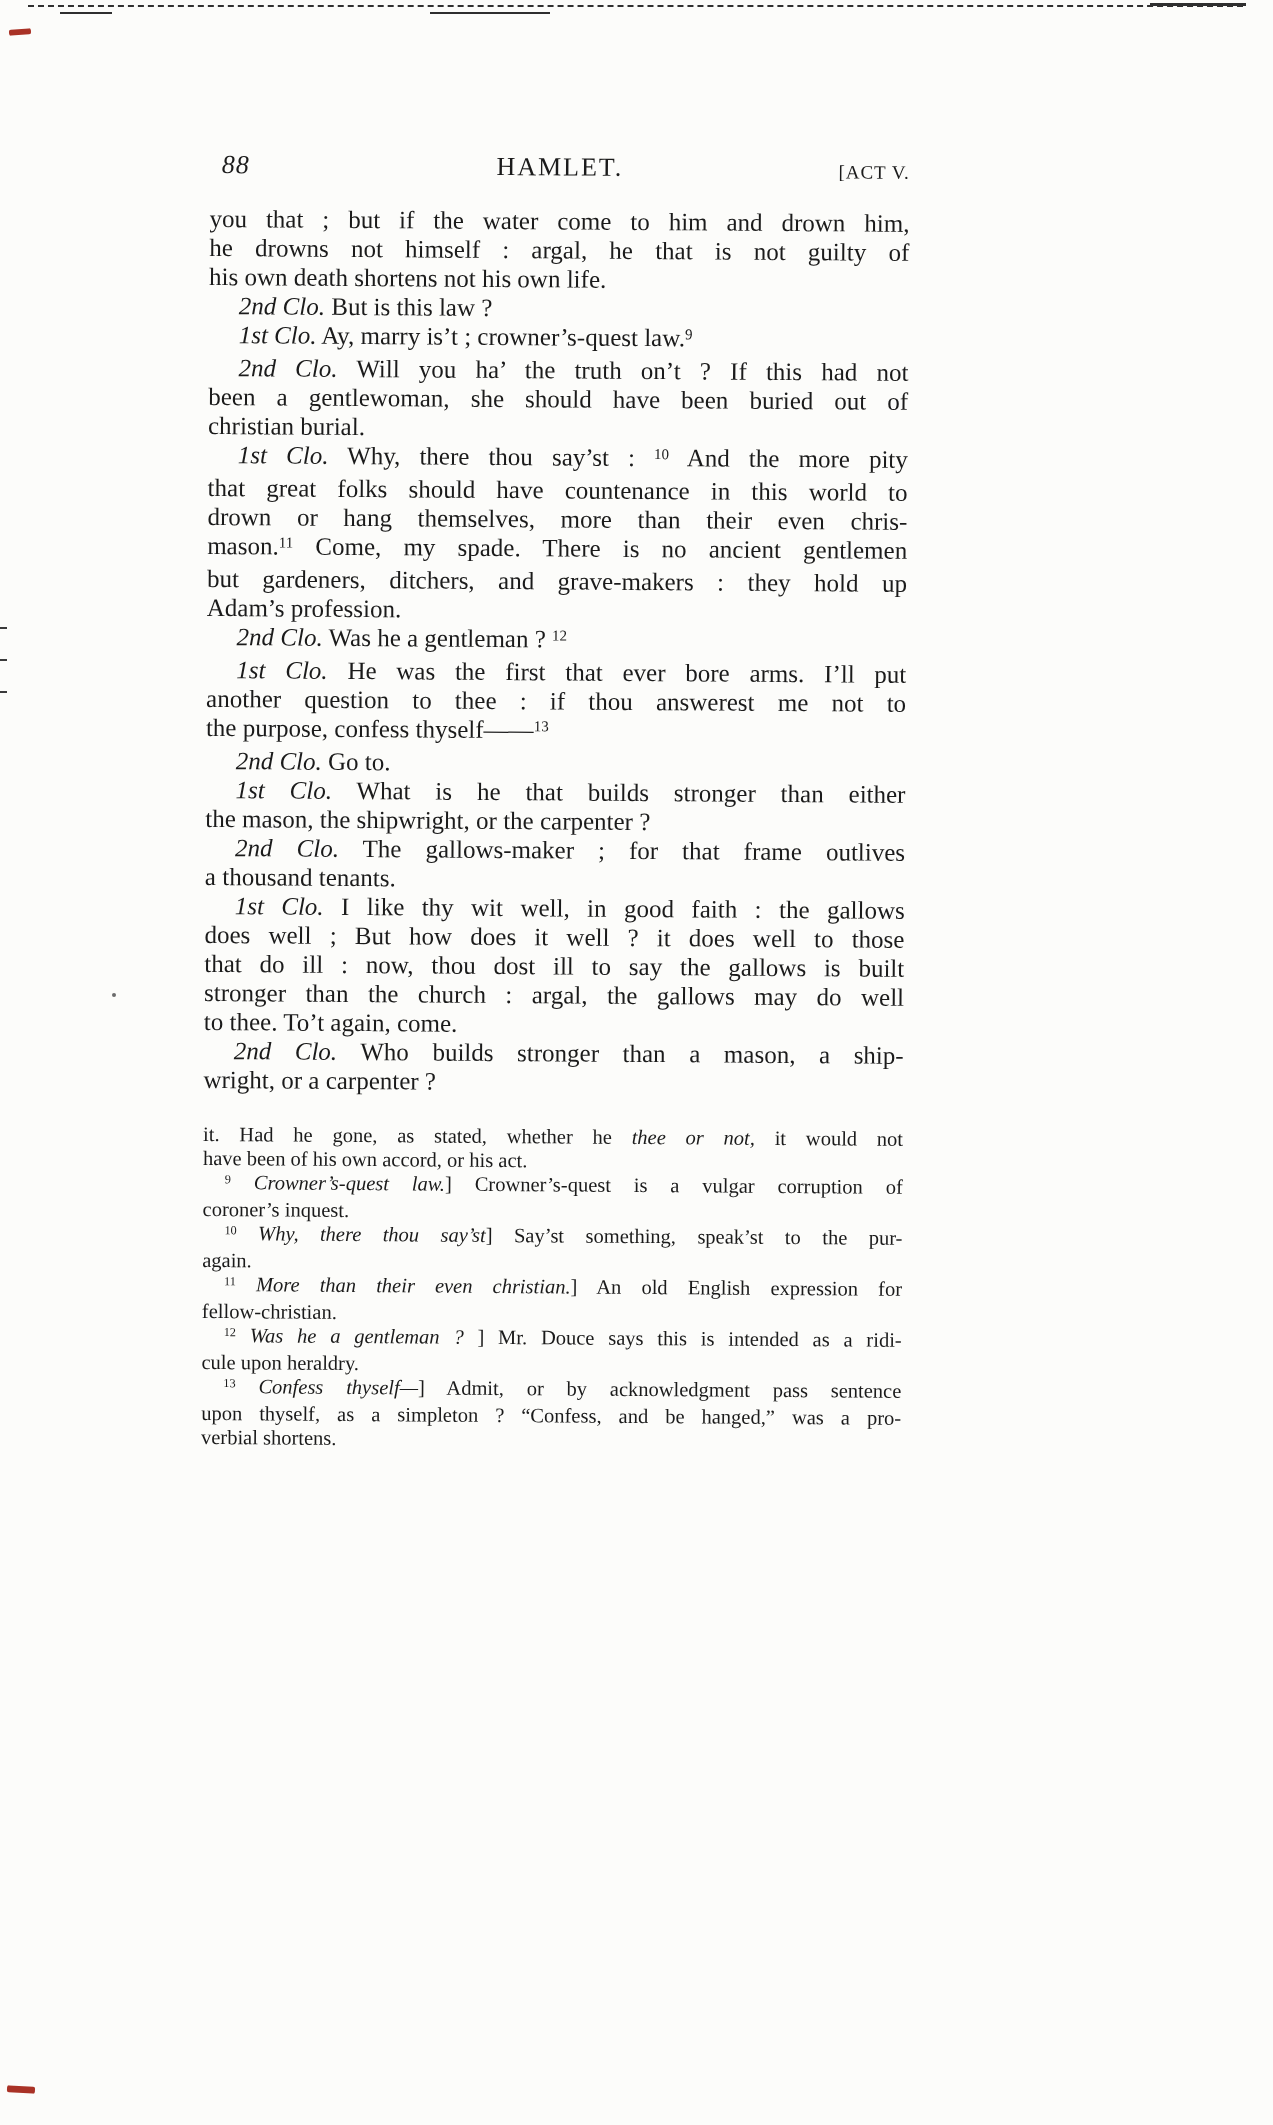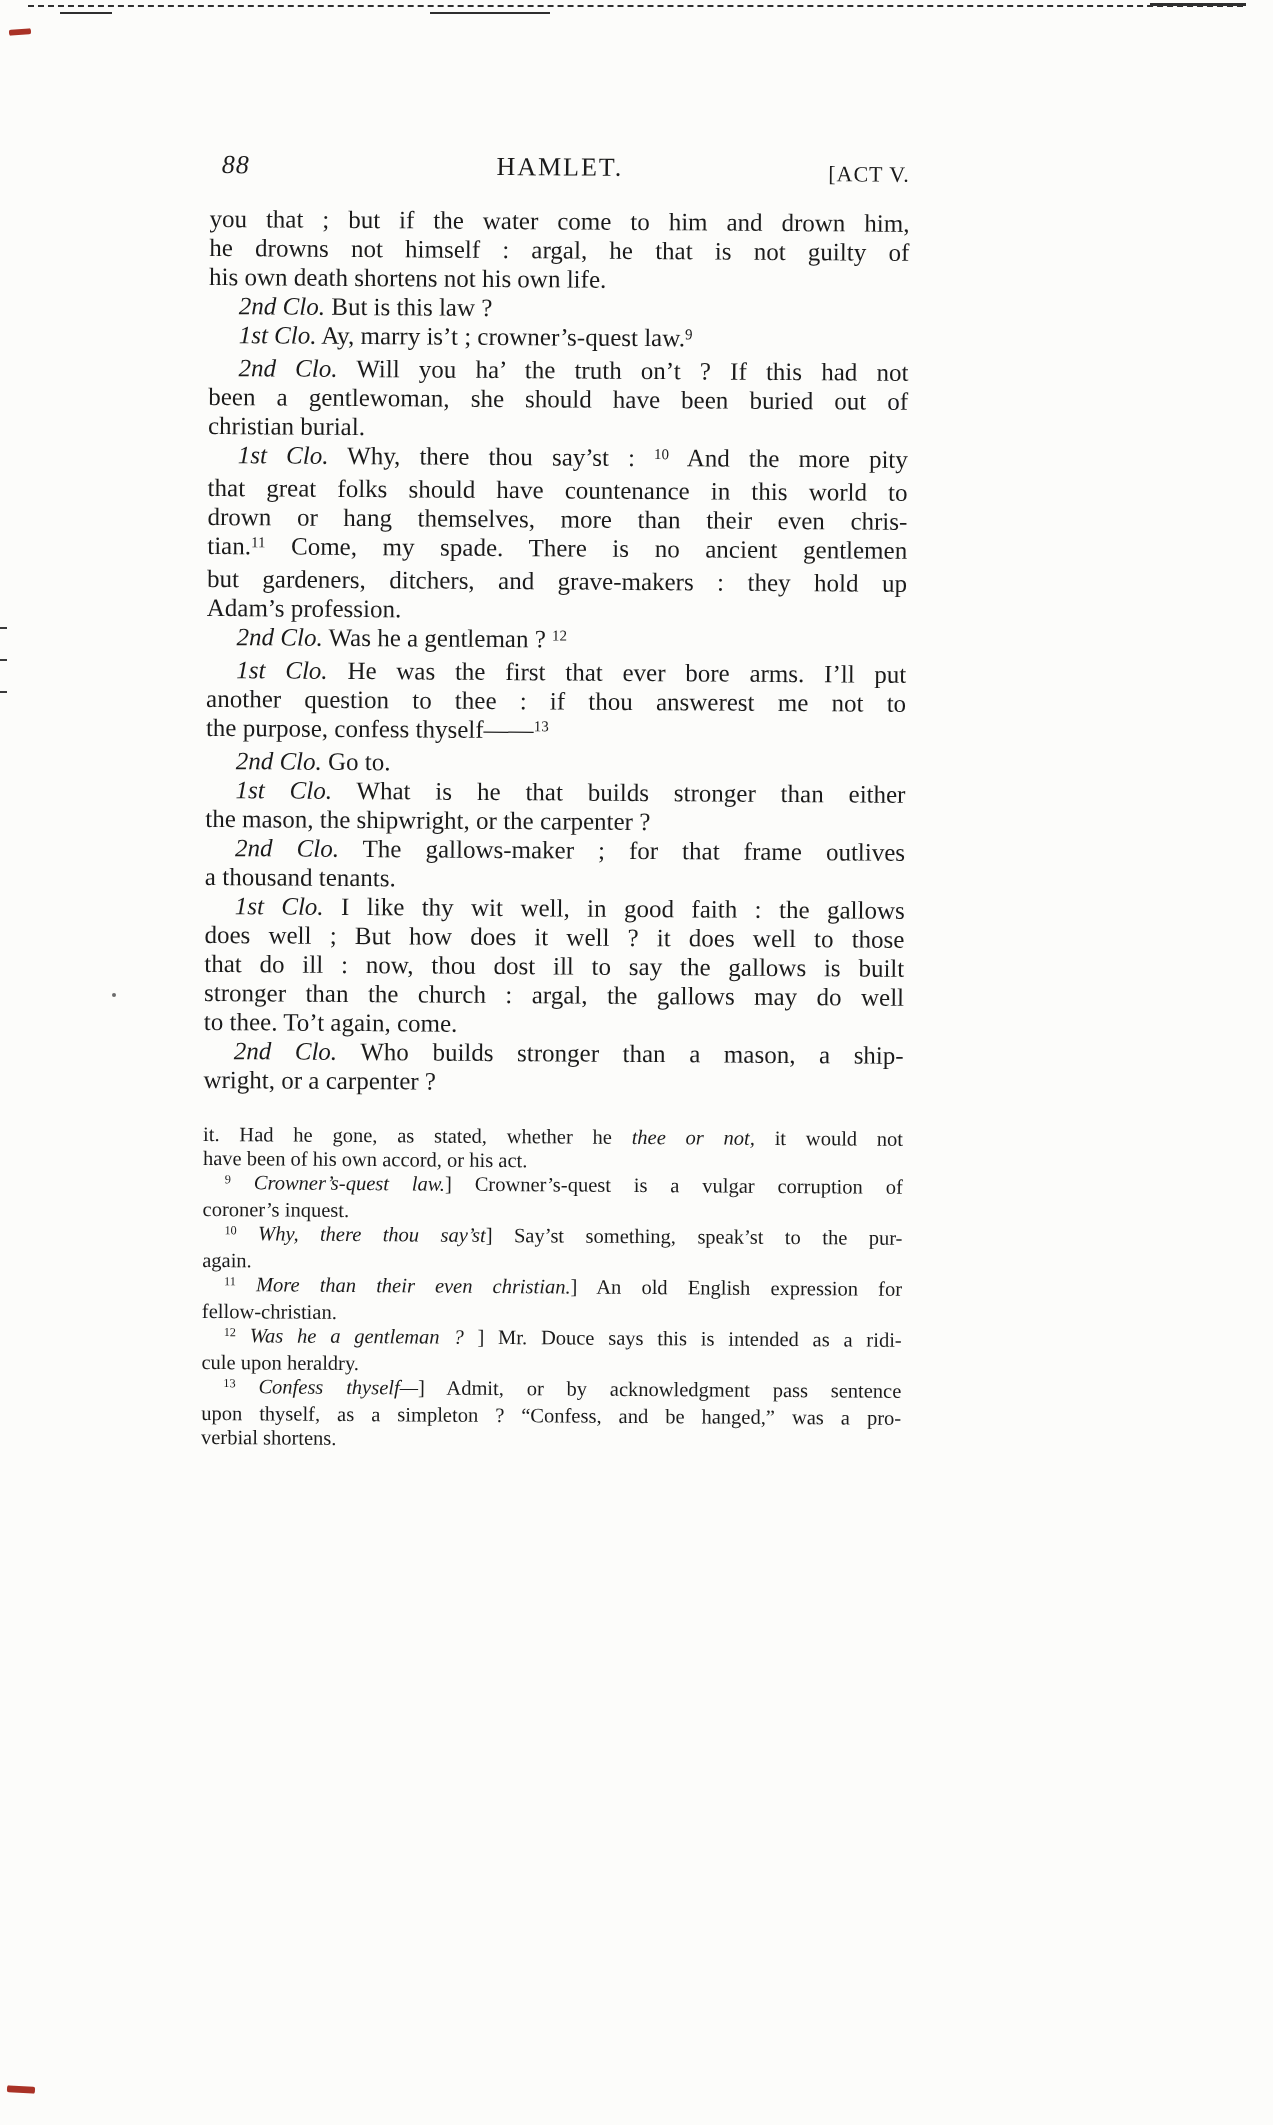--- a/index.html
+++ b/index.html
@@ -32,21 +32,21 @@
 
   
   .content {
     position: absolute; left: 210px; top: 150px; width: 700px;
     transform: rotate(0.4deg); transform-origin: 0 0;
   }
 
   .running-header { position: relative; height: 32px; font-size: 26px; }
   .running-header .page-number { position: absolute; left: 12px; top: 0; letter-spacing: 1px; font-style: italic; }
   .running-header .title { display: block; text-align: center; letter-spacing: 2px; }
-  .running-header .act { position: absolute; right: 0; top: 7px; font-size: 22px; letter-spacing: 1px; }
+  .running-header .act { position: absolute; right: 0; top: 7px; font-size: 19px; letter-spacing: 1px; }
 
   .body-text { margin-top: 22px; font-size: 25px; line-height: 29px; }
   .footnotes { margin-top: 28px; font-size: 20.5px; line-height: 24px; }
 
   .paragraph { margin: 0; }
   .line { text-align: justify; }
   .line.j { text-align-last: justify; }
   .body-text .line.indent { text-indent: 30px; }
   .footnotes .line.indent { text-indent: 22px; }
 
@@ -88,21 +88,21 @@
       </div>
       <div class="paragraph">
         <div class="line j indent"><span class="seg-i">2nd Clo.</span><span class="seg-r"> Will you ha’ the truth on’t ?  If this had not</span></div>
         <div class="line j"><span class="seg-r">been a gentlewoman, she should have been buried out of</span></div>
         <div class="line"><span class="seg-r">christian burial.</span></div>
       </div>
       <div class="paragraph">
         <div class="line j indent"><span class="seg-i">1st Clo.</span><span class="seg-r"> Why, there thou say’st : </span><span class="seg-sup">10</span><span class="seg-r">  And the more pity</span></div>
         <div class="line j"><span class="seg-r">that great folks should have countenance in this world to</span></div>
         <div class="line j"><span class="seg-r">drown or hang themselves, more than their even chris-</span></div>
-        <div class="line j"><span class="seg-r">tian.</span><span class="seg-sup">11</span><span class="seg-r">  Come, my spade.  There is no ancient gentlemen</span></div>
+        <div class="line j"><span class="seg-r">mason.</span><span class="seg-sup">11</span><span class="seg-r">  Come, my spade.  There is no ancient gentlemen</span></div>
         <div class="line j"><span class="seg-r">but gardeners, ditchers, and grave-makers : they hold up</span></div>
         <div class="line"><span class="seg-r">Adam’s profession.</span></div>
       </div>
       <div class="paragraph">
         <div class="line indent"><span class="seg-i">2nd Clo.</span><span class="seg-r"> Was he a gentleman ? </span><span class="seg-sup">12</span></div>
       </div>
       <div class="paragraph">
         <div class="line j indent"><span class="seg-i">1st Clo.</span><span class="seg-r"> He was the first that ever bore arms.  I’ll put</span></div>
         <div class="line j"><span class="seg-r">another question to thee : if thou answerest me not to</span></div>
         <div class="line"><span class="seg-r">the purpose, confess thyself——</span><span class="seg-sup">13</span></div>

